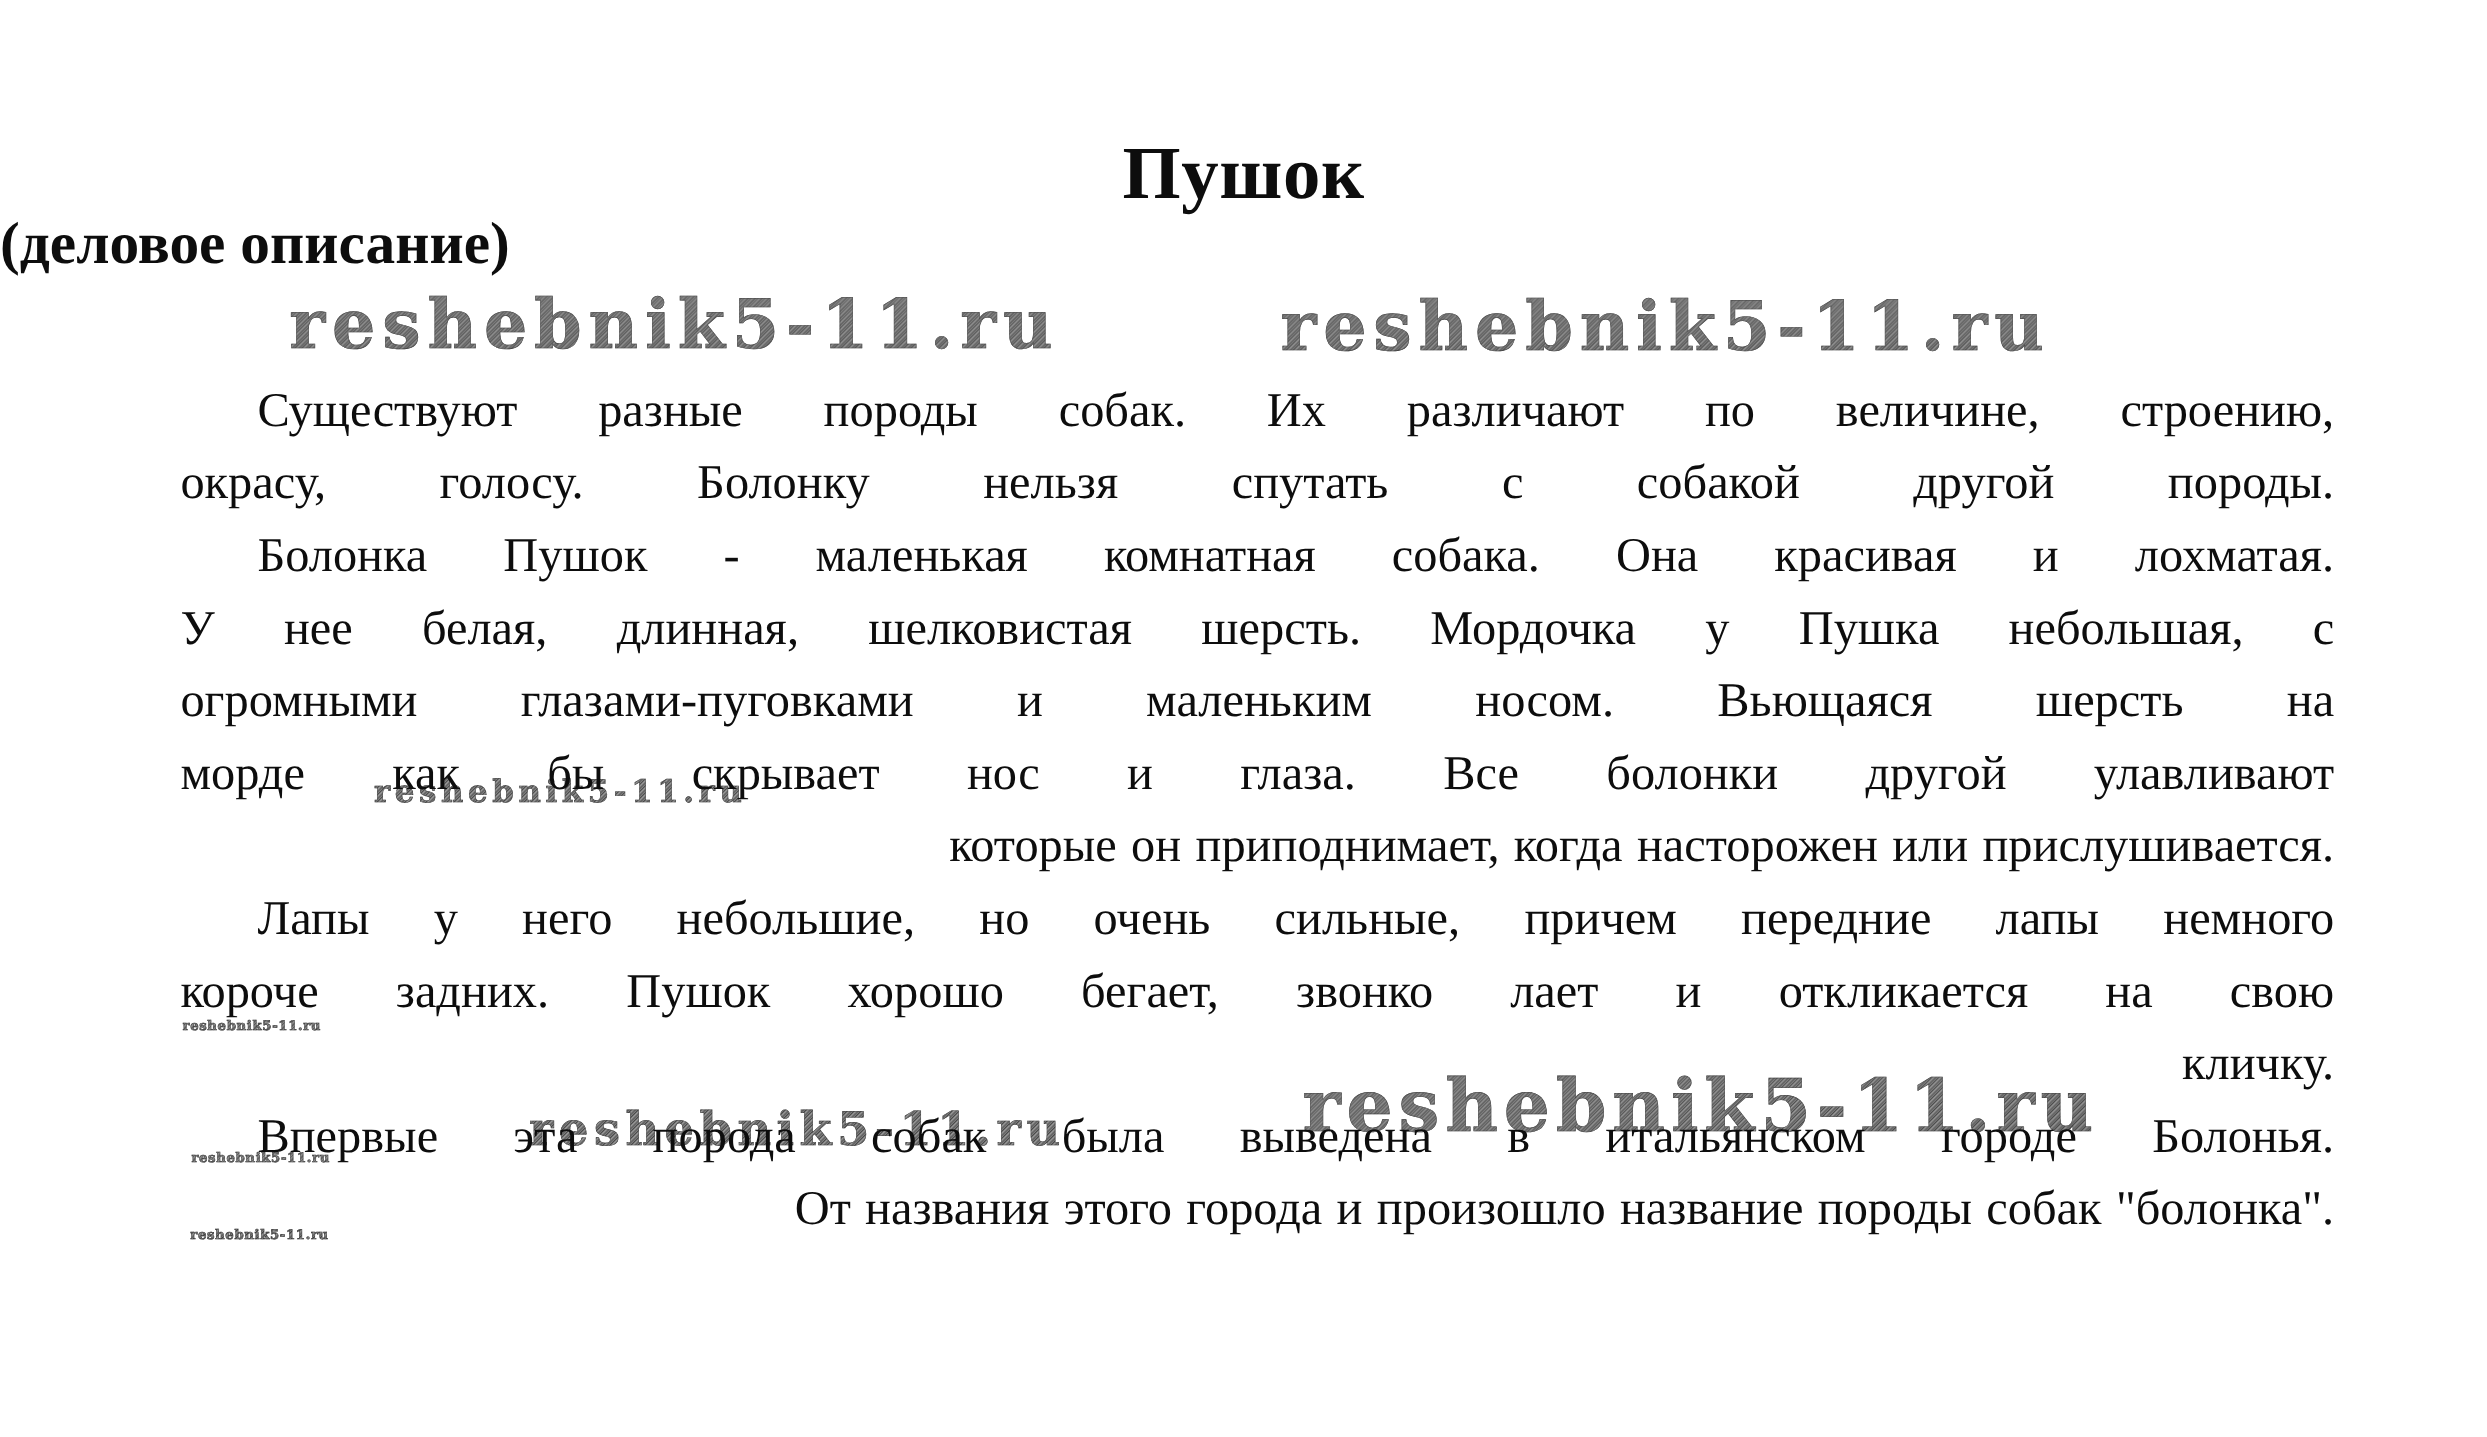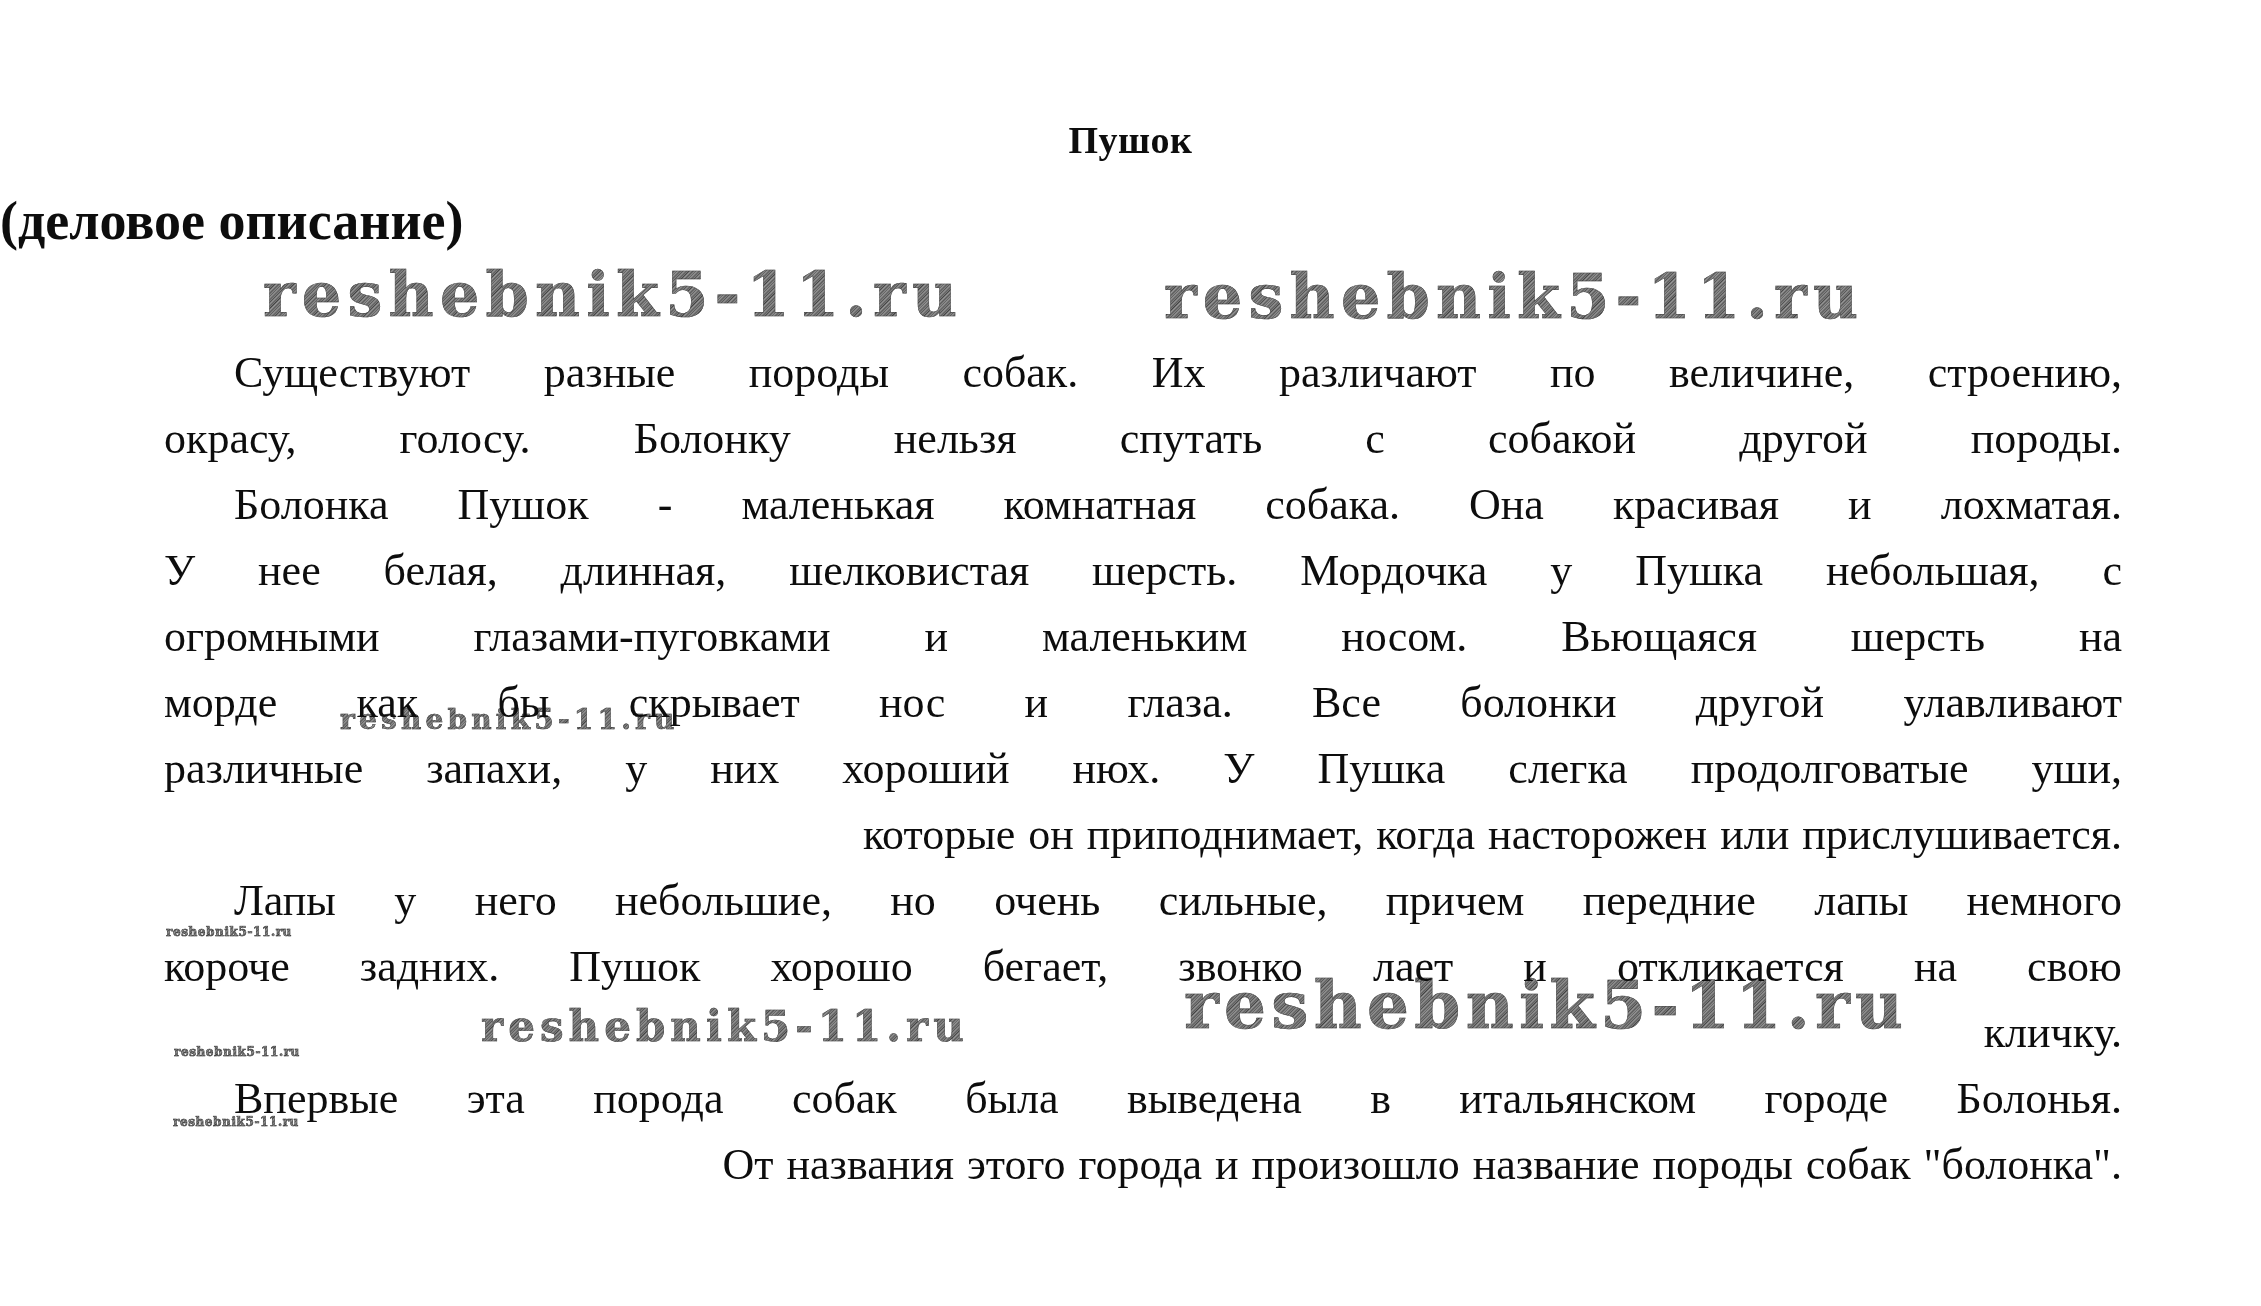--- a/index.html
+++ b/index.html
@@ -16,21 +16,21 @@
     font-family: "Liberation Serif", "DejaVu Serif", serif;
     color: #0d0d0d;
   }
   .title {
     position: absolute;
     left: 0;
     top: 118px;
     width: 100%;
     margin: 0;
     text-align: center;
-    font-size: 38px;
+    font-size: 68px;
     font-weight: 700;
     letter-spacing: 0.5px;
   }
   .subtitle {
     position: absolute;
     left: 0;
     top: 190px;
     width: 100%;
     text-align: left;
     font-size: 54px;
@@ -100,21 +100,20 @@
   <div class="body-text">
       <div class="paragraph">
         <div class="line just ind">Существуют разные породы собак. Их различают по величине, строению,</div>
         <div class="line just">окрасу, голосу. Болонку нельзя спутать с собакой другой породы.</div>
       </div>
       <div class="paragraph">
         <div class="line just ind">Болонка Пушок - маленькая комнатная собака. Она красивая и лохматая.</div>
         <div class="line just">У нее белая, длинная, шелковистая шерсть. Мордочка у Пушка небольшая, с</div>
         <div class="line just">огромными глазами-пуговками и маленьким носом. Вьющаяся шерсть на</div>
         <div class="line just">морде как бы скрывает нос и глаза. Все болонки другой улавливают</div>
-        <div class="line just">различные запахи, у них хороший нюх. У Пушка слегка продолговатые уши,</div>
         <div class="line">которые он приподнимает, когда насторожен или прислушивается.</div>
       </div>
       <div class="paragraph">
         <div class="line just ind">Лапы у него небольшие, но очень сильные, причем передние лапы немного</div>
         <div class="line just">короче задних. Пушок хорошо бегает, звонко лает и откликается на свою</div>
         <div class="line">кличку.</div>
       </div>
       <div class="paragraph">
         <div class="line just ind">Впервые эта порода собак была выведена в итальянском городе Болонья.</div>
         <div class="line">От названия этого города и произошло название породы собак "болонка".</div>

